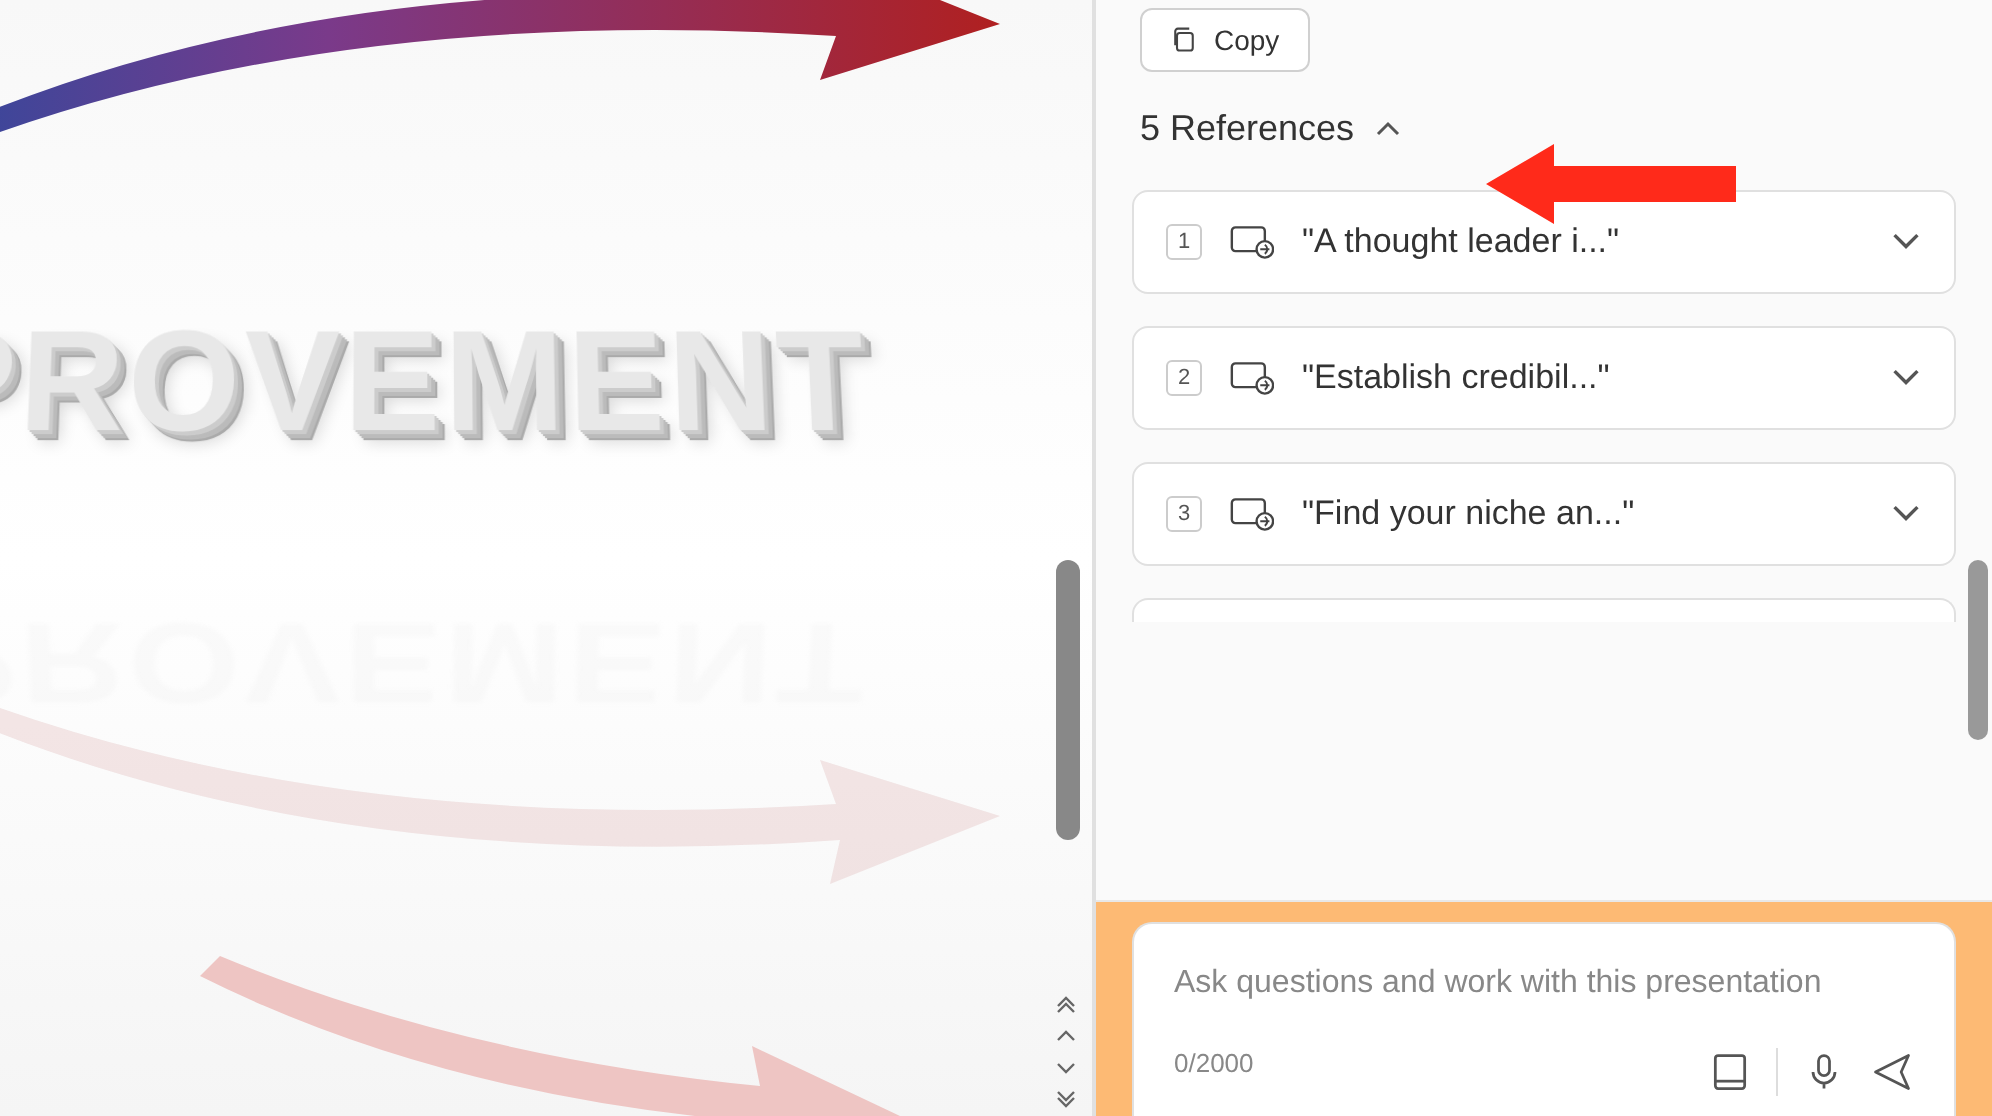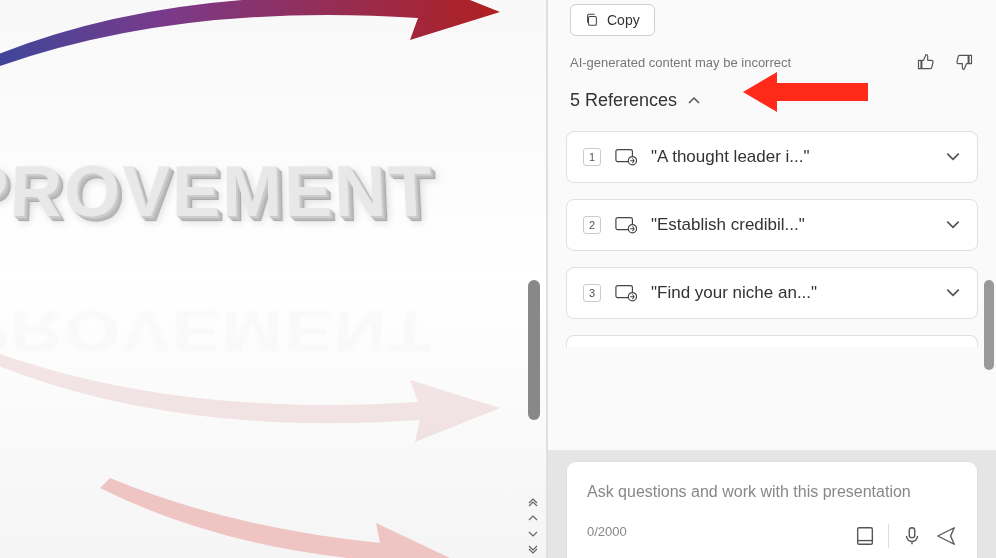--- a/index.html
+++ b/index.html
@@ -219,21 +219,21 @@
       background: #fff;
       border: 1px solid #e0e0e0;
       border-radius: 8px 8px 0 0;
       border-bottom: none;
       height: 12px;
       margin-bottom: 0;
     }
     .input-area {
       border-top: 1px solid #e8e8e8;
       padding: 10px 0 0 0;
-      background: #e5e5e5;
+      background: #fdba74;
     }
     .input-box {
       margin: 0 18px 0 18px;
       background: #fff;
       border: 1px solid #e0e0e0;
       border-radius: 10px 10px 0 0;
       border-bottom: none;
       padding: 18px 20px 10px 20px;
     }
     .placeholder-text {
@@ -332,31 +332,20 @@
   <div class="scroll-area">
     
     <button class="copy-btn">
       <svg class="copy-icon" viewBox="0 0 16 16">
         <rect x="4" y="4" width="9" height="10" rx="1.5" stroke="#444" stroke-width="1.2" fill="none"></rect>
         <path d="M 3 11 V 3 a1.5 1.5 0 0 1 1.5 -1.5 H 11" stroke="#444" stroke-width="1.2" fill="none"></path>
       </svg>
       <span>Copy</span>
     </button>
 
-    <div class="disclaimer-row">
-      <span class="disclaimer">AI-generated content may be incorrect</span>
-      <div class="feedback-icons">
-        <svg class="thumb-icon" viewBox="0 0 24 24">
-          <path d="M7 20h10a2 2 0 0 0 2-2l1.5-6a2 2 0 0 0-2-2H14V5a2 2 0 0 0-2-2l-3 7H7v10z M3 10h3v10H3z" stroke="#555" stroke-width="1.4" fill="none" stroke-linejoin="round"></path>
-        </svg>
-        <svg class="thumb-icon" viewBox="0 0 24 24">
-          <path d="M17 4H7a2 2 0 0 0-2 2l-1.5 6a2 2 0 0 0 2 2H10v5a2 2 0 0 0 2 2l3-7h2V4z M21 14h-3V4h3z" stroke="#555" stroke-width="1.4" fill="none" stroke-linejoin="round"></path>
-        </svg>
-      </div>
-    </div>
 
     <div class="refs-header">
       <span>5 References</span>
       <svg class="chev-up" viewBox="0 0 14 14">
         <path d="M2 9 L7 4 L12 9" stroke="#555" stroke-width="1.5" fill="none"></path>
       </svg>
     </div>
 
     <svg class="red-arrow" viewBox="0 0 125 52">
       <polygon points="0,26 34,6 34,17 125,17 125,35 34,35 34,46" fill="#ff2a1a"></polygon>

